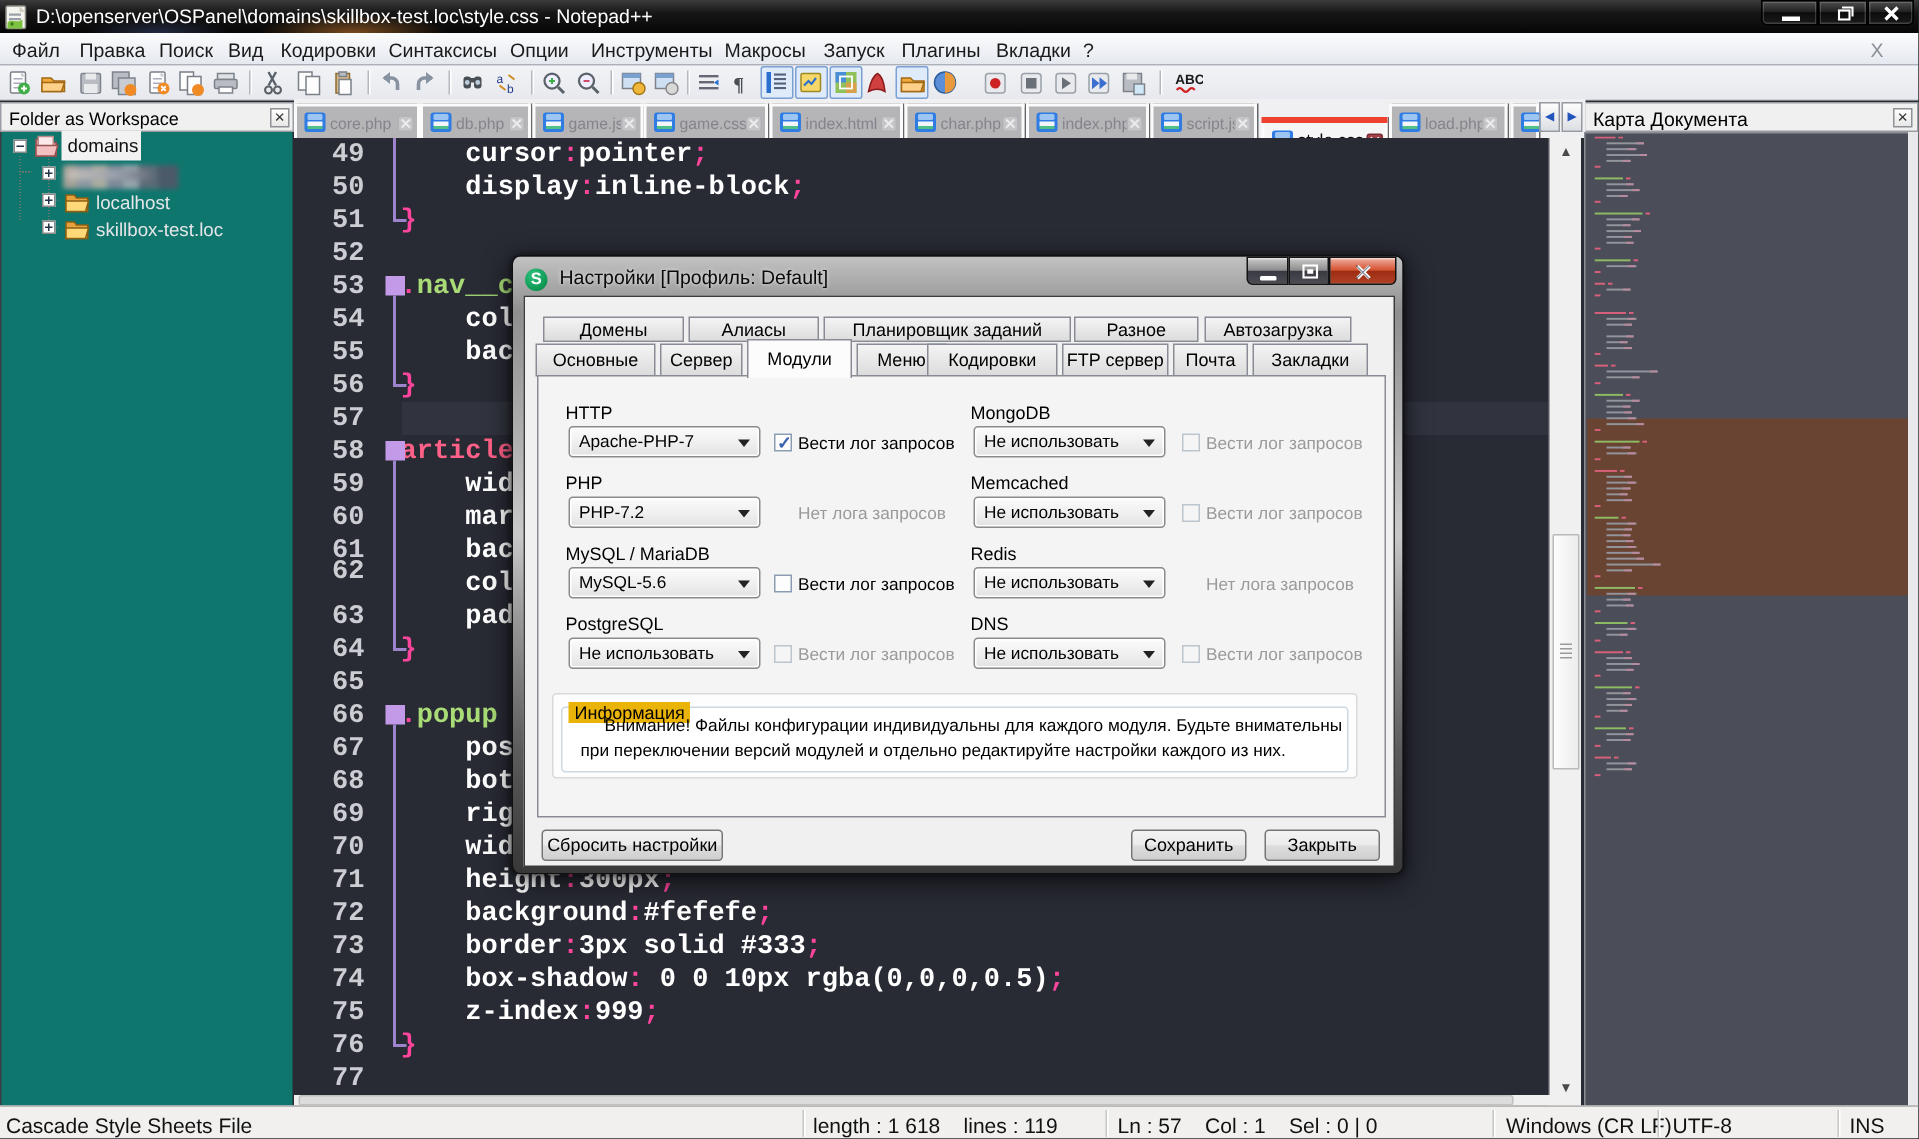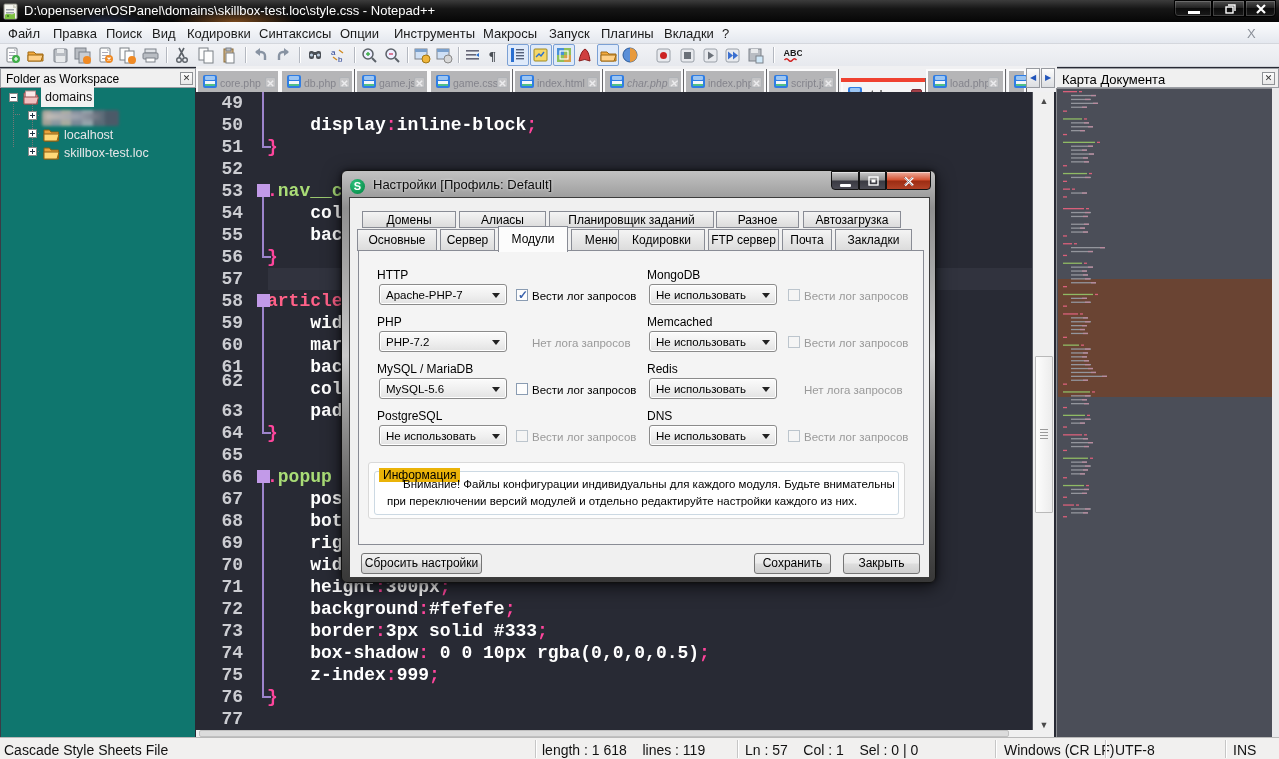--- a/index.html
+++ b/index.html
@@ -374,21 +374,21 @@
     <div class="tab" style="left:233px;width:83px;">
       <span class="floppy saved"></span>
       <span class="lbl">game.css</span>
       <span class="tabx" style="left:66px">✕</span>
     </div>
     <div class="tab" style="left:317px;width:89px;">
       <span class="floppy saved"></span>
       <span class="lbl">index.html</span>
       <span class="tabx" style="left:72px">✕</span>
     </div>
-    <div class="tab" style="left:407px;width:80px;font-style:italic;">
+    <div class="tab" style="left:407px;width:80px;">
       <span class="floppy saved"></span>
       <span class="lbl">char.php</span>
       <span class="tabx" style="left:63px">✕</span>
     </div>
     <div class="tab" style="left:488px;width:82px;">
       <span class="floppy saved"></span>
       <span class="lbl">index.php</span>
       <span class="tabx" style="left:65px">✕</span>
     </div>
     <div class="tab" style="left:571px;width:71px;">
@@ -409,20 +409,21 @@
     </div>
     <div class="tab" style="left:811px;width:19px;">
       <span class="floppy saved"></span>
     </div>
     <div class="scrbtn" style="left:830px;">◀</div>
     <div class="scrbtn" style="left:845px;">▶</div>
   </div>
 <div class="abs" id="editor">
     <div class="curline"></div>
     <div class="lnum" style="left:0;top:0px">49</div>
+    <div class="cline" style="left:71px;top:0px">    cursor<span class="pk">:</span>pointer<span class="pk">;</span></div>
     <div class="lnum" style="left:0;top:22px">50</div>
     <div class="cline" style="left:71px;top:22px">    display<span class="pk">:</span>inline-block<span class="pk">;</span></div>
     <div class="lnum" style="left:0;top:44px">51</div>
     <div class="cline" style="left:71px;top:44px"><span class="pk">}</span></div>
     <div class="lnum" style="left:0;top:66px">52</div>
     <div class="lnum" style="left:0;top:88px">53</div>
     <div class="cline" style="left:71px;top:88px"><span class="pk">.</span><span class="grn">nav__counter</span> <span class="pk">{</span></div>
     <div class="lnum" style="left:0;top:110px">54</div>
     <div class="cline" style="left:71px;top:110px">    color<span class="pk">:</span>#f0f0f0<span class="pk">;</span></div>
     <div class="lnum" style="left:0;top:132px">55</div>

